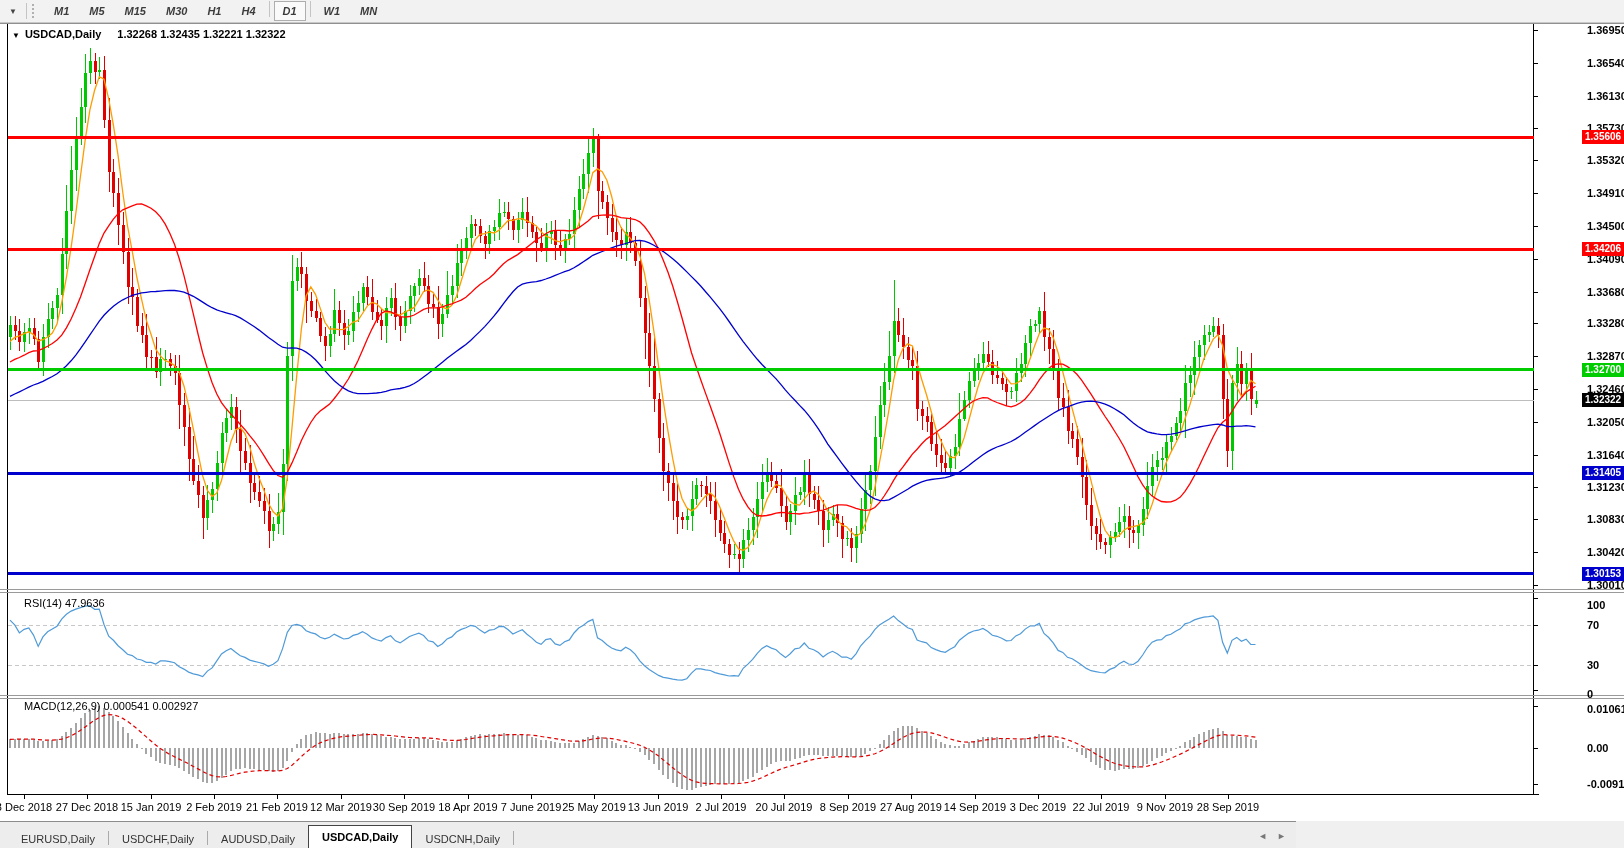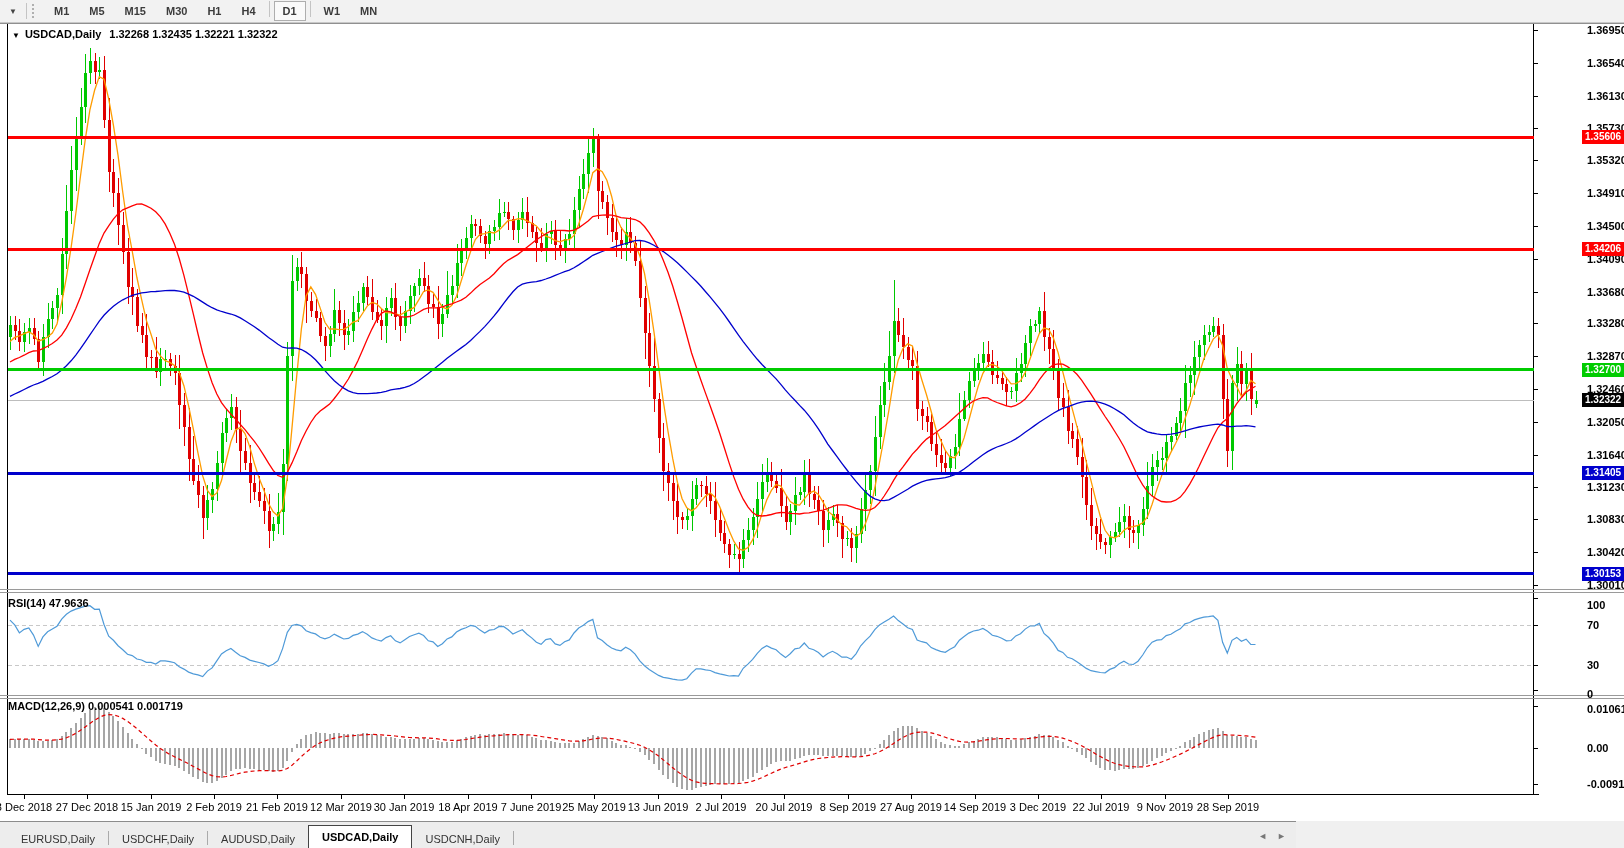--- a/index.html
+++ b/index.html
@@ -13,22 +13,22 @@
   .tb-grip{height:14px;width:4px;border-left:2px dotted #b0b0b0;margin:0 6px 0 2px;}
   .tf-btn{height:18px;line-height:18px;padding:0 8px;font-size:11px;font-weight:bold;color:#3c3c3c;
     border:1px solid transparent;margin:0 1px;cursor:default;}
   .tf-btn.active{background:#fafafa;border:1px solid #aeaeae;}
   
   .chart-window{position:absolute;left:0;top:23px;width:1624px;height:797px;background:#ffffff;
     border-top:1px solid #909090;}
   svg{position:absolute;left:0;top:0;z-index:1;}
   .chart-title{position:absolute;left:12px;top:28px;font-size:11px;font-weight:bold;color:#000;z-index:3;}
   .chart-title .caret{font-size:8px;margin-right:5px;color:#000;}
-  .chart-title .ohlc{margin-left:8px;}
-  .pane-label{position:absolute;left:8px;font-size:11px;font-weight:bold;color:#000;z-index:3;}
+  .chart-title .ohlc{margin-left:16px;}
+  .pane-label{position:absolute;left:24px;font-size:11px;font-weight:normal;color:#000;z-index:3;}
   .rsi-label{top:597px;}
   .macd-label{top:700px;}
   .axis-tick-label{position:absolute;left:1587px;height:14px;line-height:14px;font-size:11px;
     font-weight:bold;color:#000;z-index:2;white-space:nowrap;}
   .price-tag{position:absolute;left:1582px;width:42px;height:14px;line-height:14px;font-size:10px;
     font-weight:bold;color:#fff;padding-left:3px;z-index:3;white-space:nowrap;}
   .date-label{position:absolute;top:801px;height:13px;line-height:13px;font-size:11px;color:#000;
     transform:translateX(-50%);z-index:2;white-space:nowrap;}
   
   .tab-bar{position:absolute;left:0;top:821px;width:1296px;height:27px;background:#ededed;
@@ -43,21 +43,21 @@
 </style>
 </head>
 <body>
 
 <div class="toolbar">
   <div class="tb-dd">
     <span>▼</span>
   </div>
   <div class="tb-sep"></div>
   <div class="tb-grip"></div>
-  <div id="tf-buttons" style="display:flex;">
+  <div id="tf-buttons" style="display:flex;font-style:italic;">
       <div class="tf-btn">M1</div>
       <div class="tf-btn">M5</div>
       <div class="tf-btn">M15</div>
       <div class="tf-btn">M30</div>
       <div class="tf-btn">H1</div>
       <div class="tf-btn">H4</div>
       <div class="tb-sep"></div>
       <div class="tf-btn active">D1</div>
       <div class="tb-sep"></div>
       <div class="tf-btn">W1</div>
@@ -947,21 +947,21 @@
       <line x1="1101.5" y1="794.5" x2="1101.5" y2="799"></line>
       <line x1="1165.5" y1="794.5" x2="1165.5" y2="799"></line>
       <line x1="1228.5" y1="794.5" x2="1228.5" y2="799"></line>
     </g>
   </svg>
 
 <div class="chart-title">
   <span class="caret">▼</span><span>USDCAD,Daily</span><span class="ohlc">1.32268 1.32435 1.32221 1.32322</span>
 </div>
 <div class="pane-label rsi-label">RSI(14) 47.9636</div>
-<div class="pane-label macd-label">MACD(12,26,9) 0.000541 0.001719</div>
+<div class="pane-label macd-label">MACD(12,26,9) 0.000541 0.002927</div>
 
 <div id="labels-layer">
     <div class="axis-tick-label" style="top:23px">1.36950</div>
     <div class="axis-tick-label" style="top:56px">1.36540</div>
     <div class="axis-tick-label" style="top:89px">1.36130</div>
     <div class="axis-tick-label" style="top:121px">1.35730</div>
     <div class="axis-tick-label" style="top:153px">1.35320</div>
     <div class="axis-tick-label" style="top:186px">1.34910</div>
     <div class="axis-tick-label" style="top:219px">1.34500</div>
     <div class="axis-tick-label" style="top:252px">1.34090</div>
@@ -987,21 +987,21 @@
     <div class="axis-tick-label" style="top:687px">0</div>
     <div class="axis-tick-label" style="top:702px">0.010615</div>
     <div class="axis-tick-label" style="top:741px">0.00</div>
     <div class="axis-tick-label" style="top:777px">-0.009181</div>
     <div class="date-label" style="left:24px">8 Dec 2018</div>
     <div class="date-label" style="left:87px">27 Dec 2018</div>
     <div class="date-label" style="left:151px">15 Jan 2019</div>
     <div class="date-label" style="left:214px">2 Feb 2019</div>
     <div class="date-label" style="left:277px">21 Feb 2019</div>
     <div class="date-label" style="left:341px">12 Mar 2019</div>
-    <div class="date-label" style="left:404px">30 Jan 2019</div>
+    <div class="date-label" style="left:404px">30 Sep 2019</div>
     <div class="date-label" style="left:468px">18 Apr 2019</div>
     <div class="date-label" style="left:531px">7 June 2019</div>
     <div class="date-label" style="left:594px">25 May 2019</div>
     <div class="date-label" style="left:658px">13 Jun 2019</div>
     <div class="date-label" style="left:721px">2 Jul 2019</div>
     <div class="date-label" style="left:784px">20 Jul 2019</div>
     <div class="date-label" style="left:848px">8 Sep 2019</div>
     <div class="date-label" style="left:911px">27 Aug 2019</div>
     <div class="date-label" style="left:975px">14 Sep 2019</div>
     <div class="date-label" style="left:1038px">3 Dec 2019</div>

